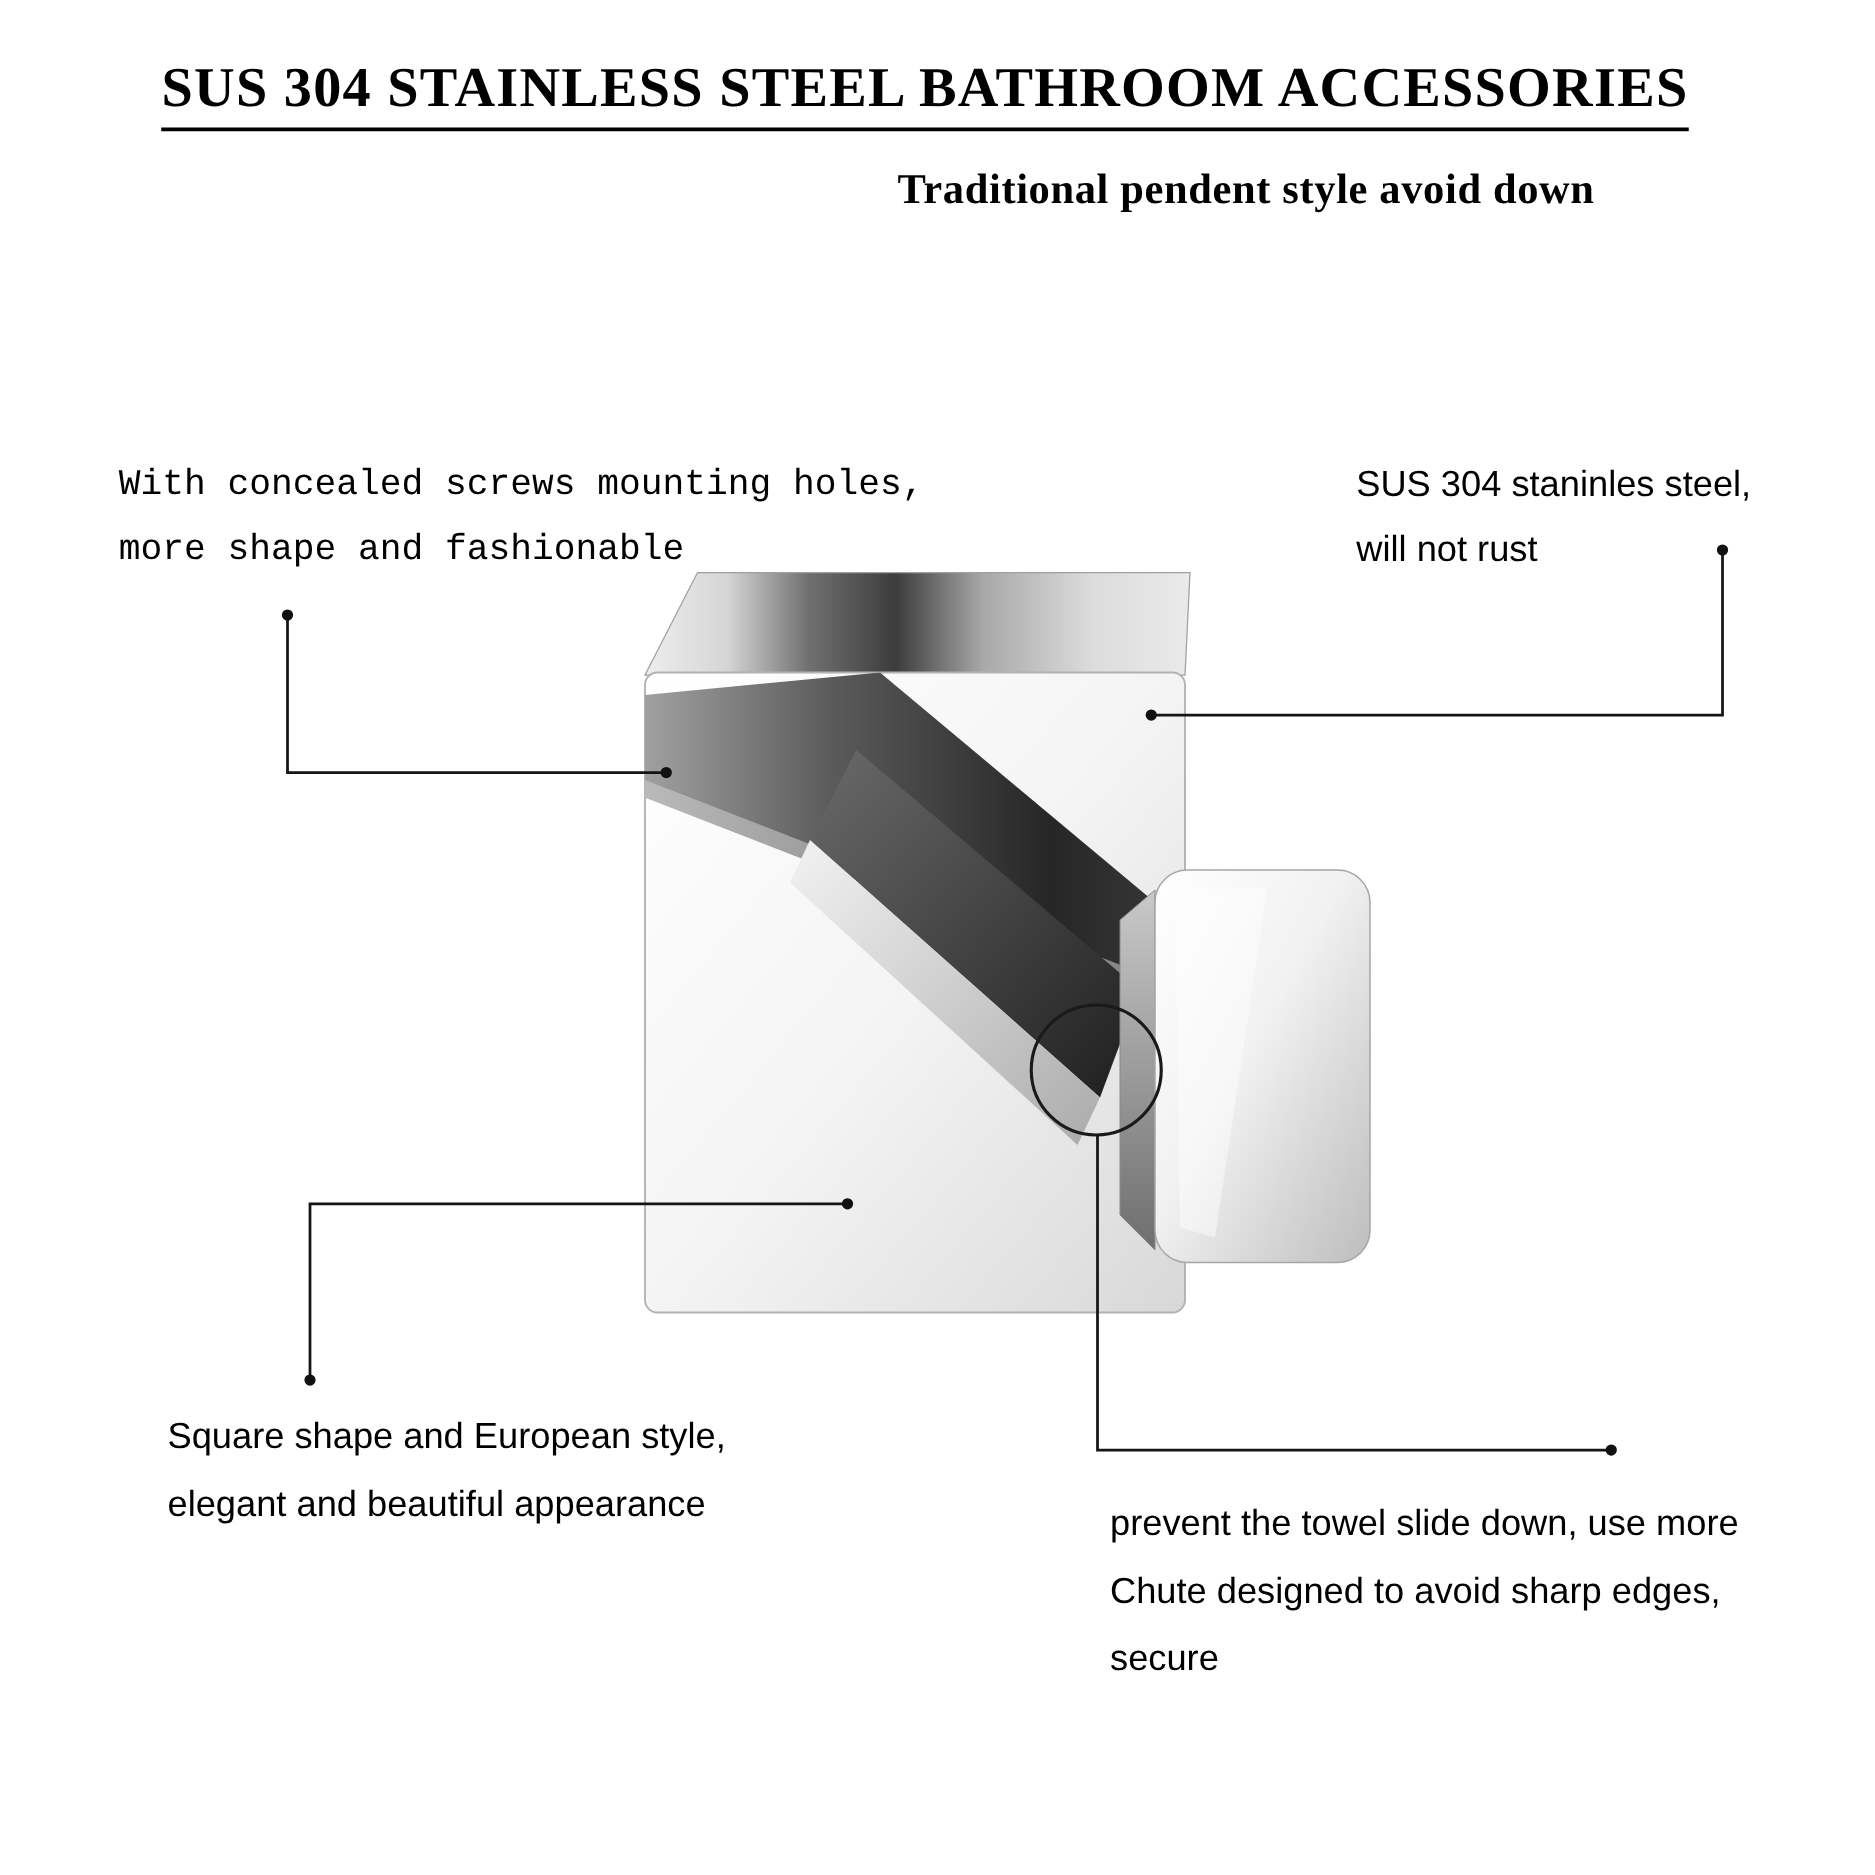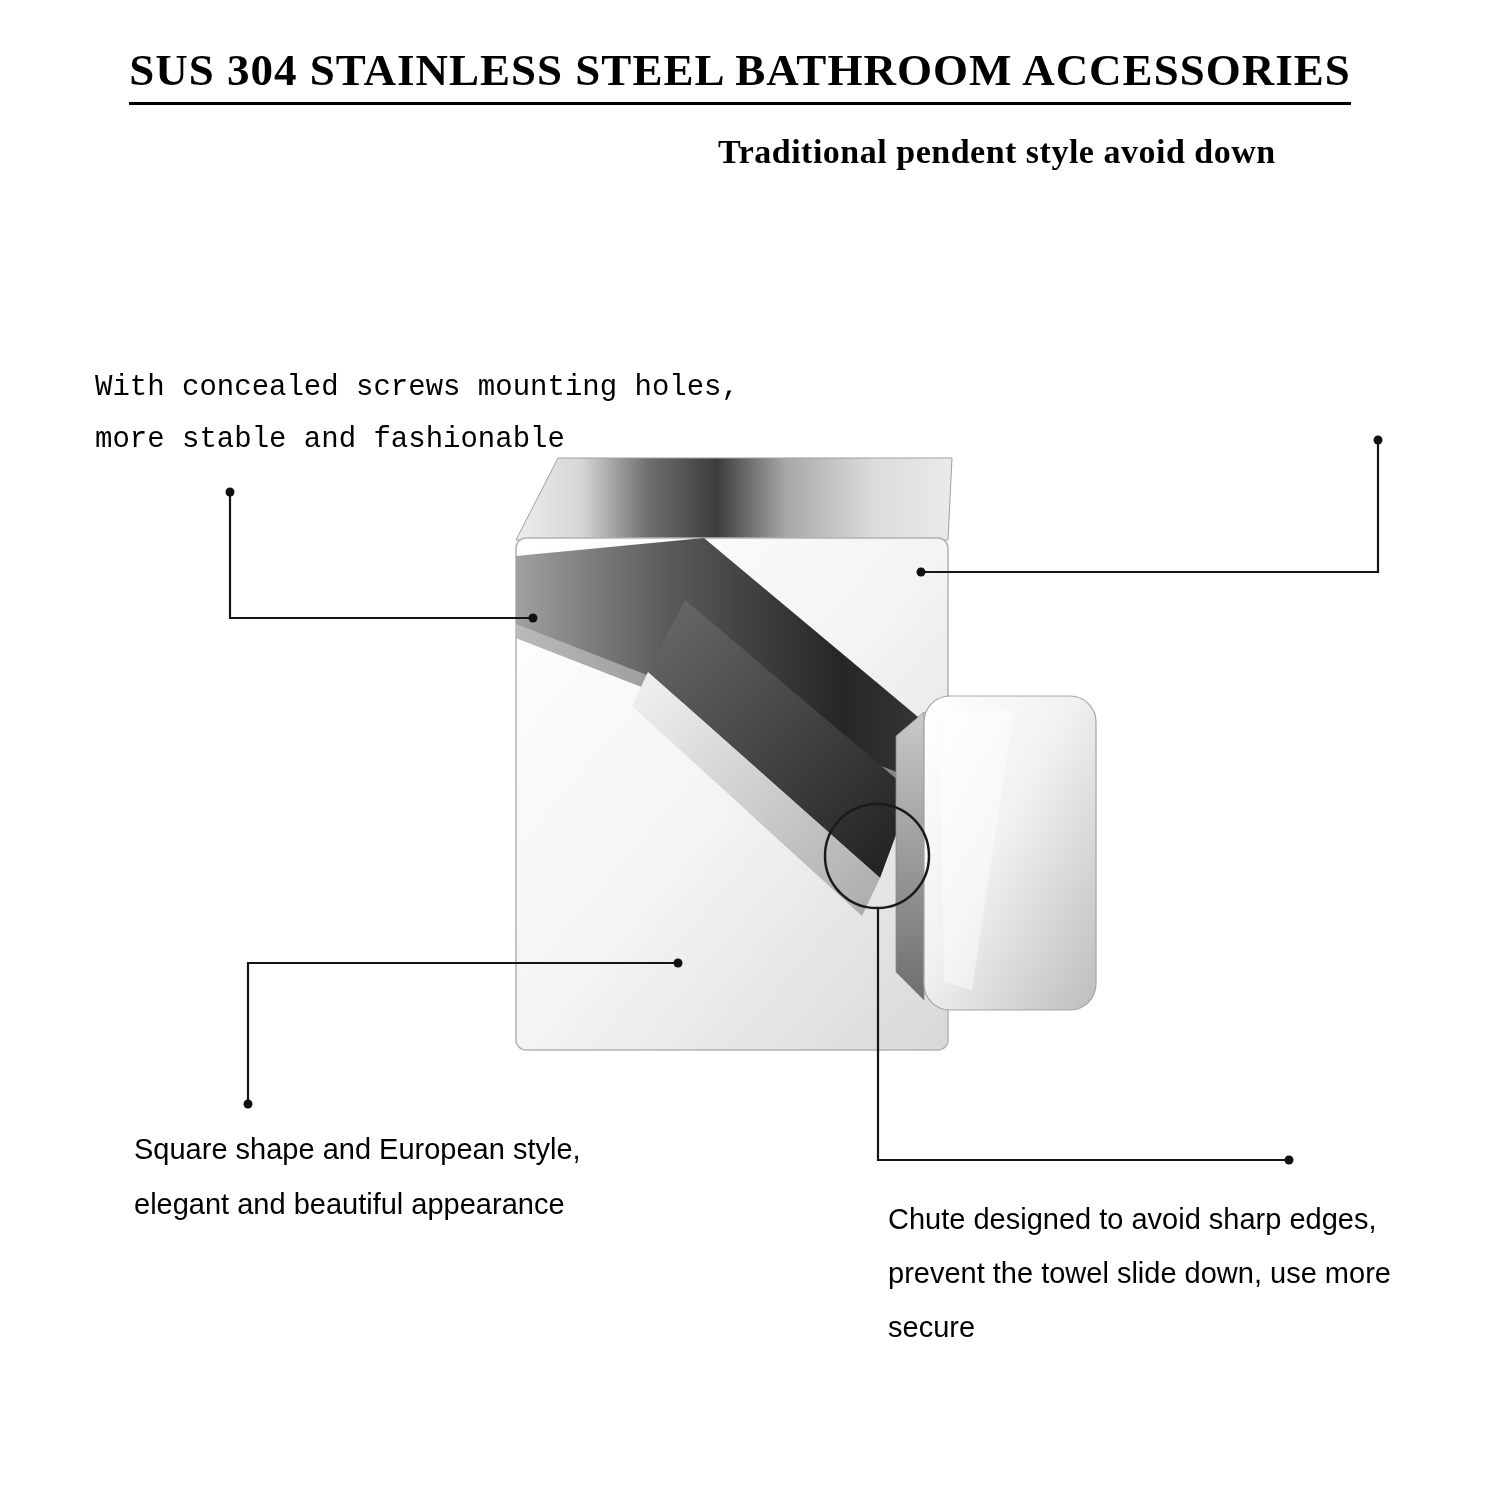--- a/index.html
+++ b/index.html
@@ -32,32 +32,36 @@
 <div class="canvas">
 
   <div class="title">
     <span class="underline">SUS 304 STAINLESS STEEL BATHROOM ACCESSORIES</span>
   </div>
 
   <div class="subtitle">Traditional pendent style avoid down</div>
 
   <div class="callout callout-top-left">
     <p>With concealed screws mounting holes,</p>
-    <p>more stable and fashionable</p>
+    <p>more shape and fashionable</p>
   </div>
 
+  <div class="callout callout-top-right">
+    <p>SUS 304 staninles steel,</p>
+    <p>will not rust</p>
+  </div>
 
   <div class="callout callout-bottom-left">
     <p>Square shape and European style,</p>
     <p>elegant and beautiful appearance</p>
   </div>
 
   <div class="callout callout-bottom-right">
+    <p>prevent the towel slide down, use  more</p>
     <p>Chute designed to avoid sharp edges,</p>
-    <p>prevent the towel slide down, use  more</p>
     <p>secure</p>
   </div>
 
   <svg class="art" viewBox="0 0 1500 1500" aria-hidden="true">
     <defs>
       <linearGradient id="gTop" x1="0" y1="0" x2="1" y2="0">
         <stop offset="0" stop-color="#ededed"></stop>
         <stop offset="0.15" stop-color="#d6d6d6"></stop>
         <stop offset="0.30" stop-color="#707070"></stop>
         <stop offset="0.46" stop-color="#3c3c3c"></stop>

